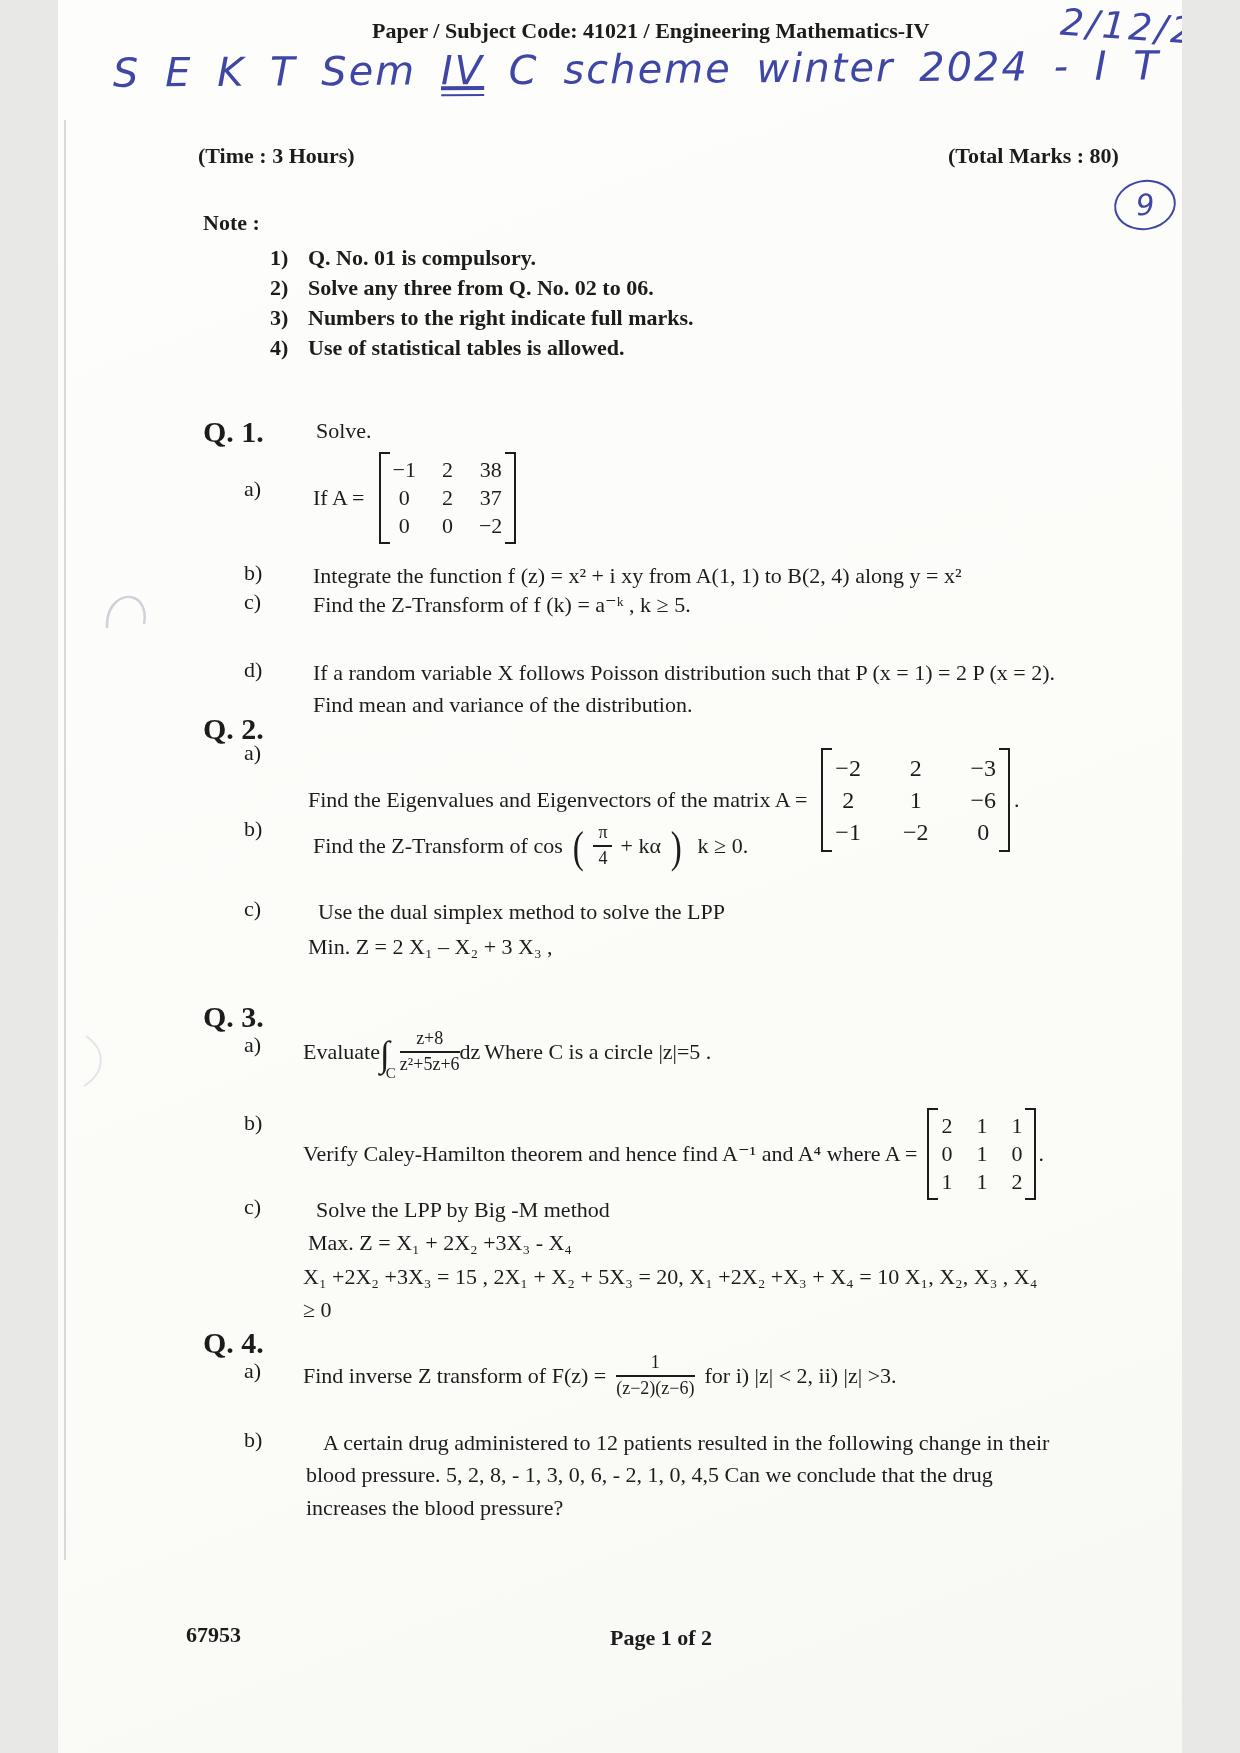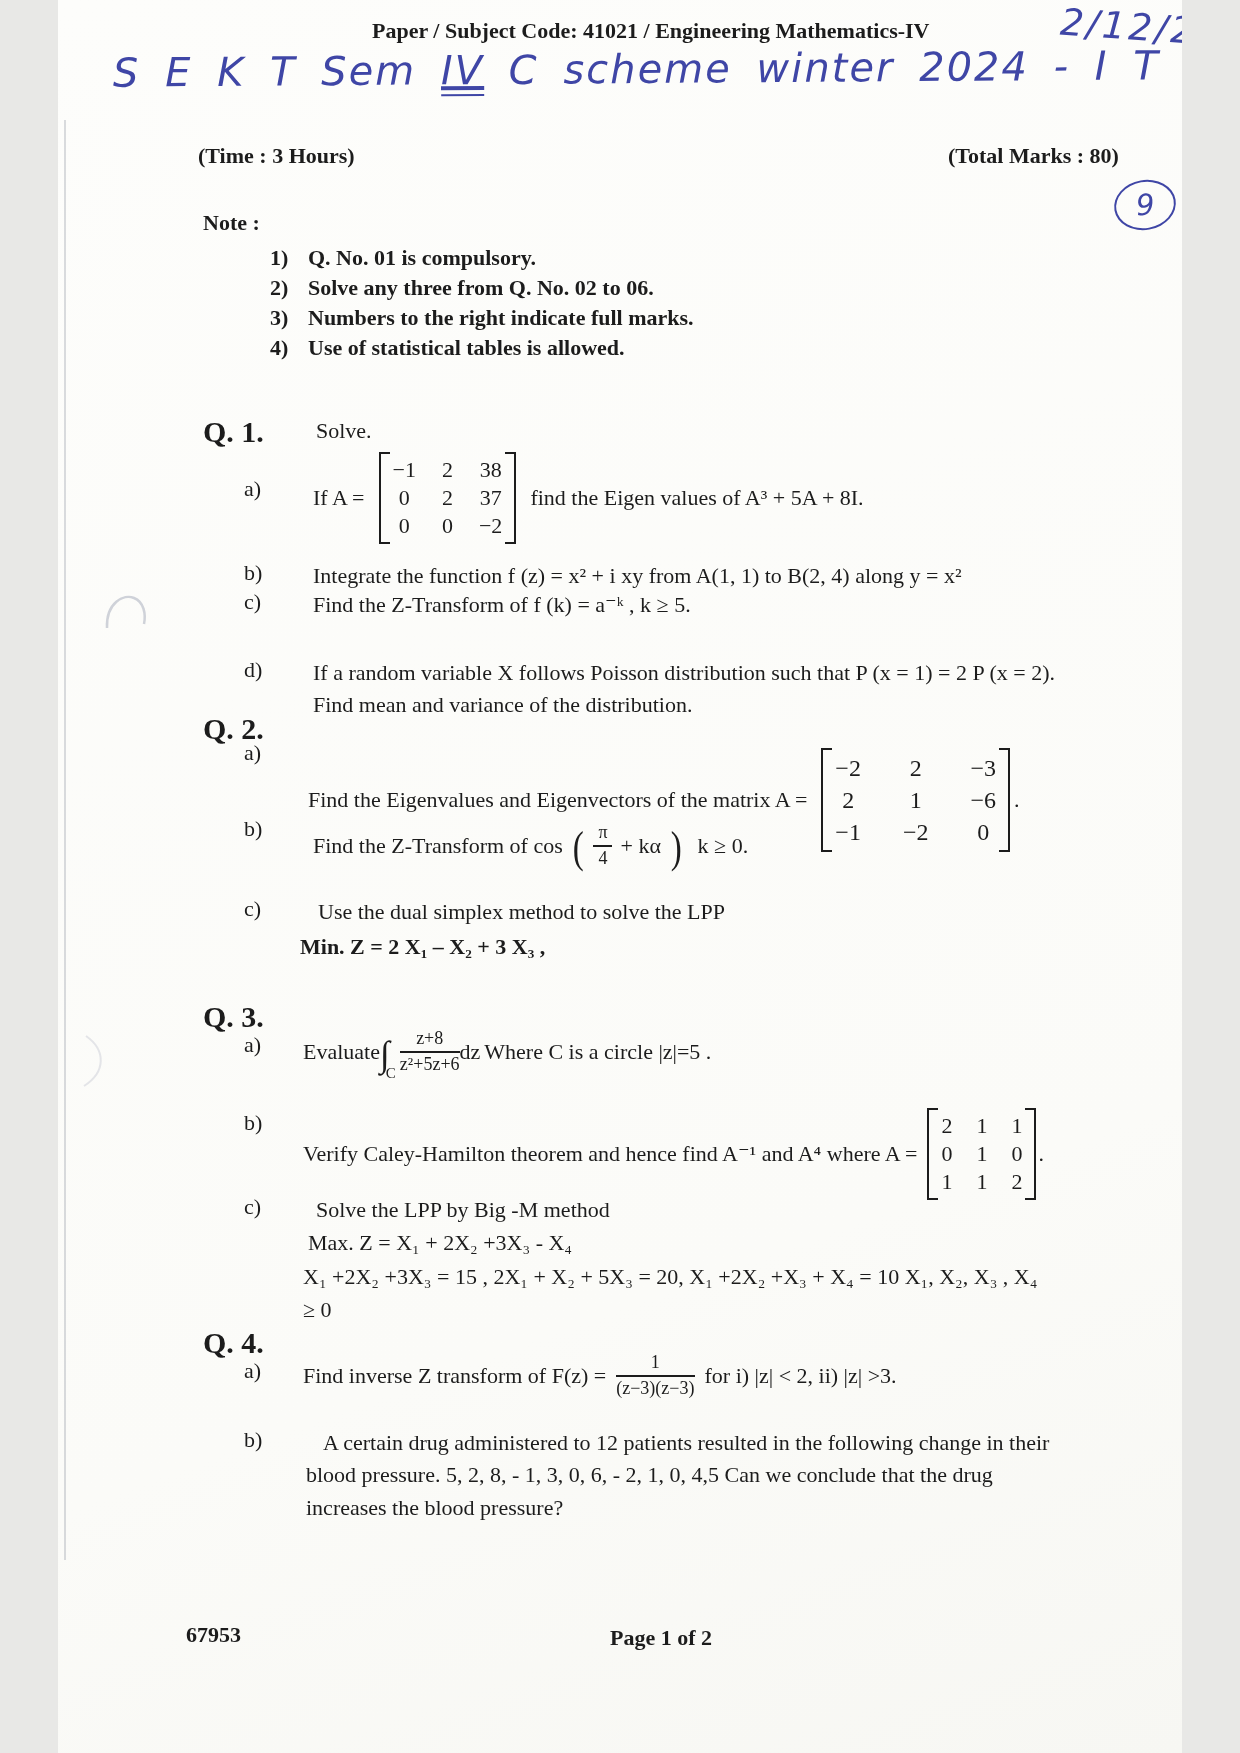--- a/index.html
+++ b/index.html
@@ -93,21 +93,20 @@
       <span class="mc">−1</span>
         <span class="mc">2</span>
         <span class="mc">38</span>
       <span class="mc">0</span>
         <span class="mc">2</span>
         <span class="mc">37</span>
       <span class="mc">0</span>
         <span class="mc">0</span>
         <span class="mc">−2</span>
     </span>
-    <span class="t">find the Eigen values of A³ + 5A + 8I.</span>
   </div>
   <div class="marks" style="left:1128px; top:484px;">05</div>
 
   <div class="abs plabel" style="left:186px; top:560px;">b)</div>
   <div class="abs t" style="left:255px; top:561px;">Integrate the function f (z) = x² + i xy from A(1, 1) to B(2, 4) along y = x²</div>
   <div class="marks" style="left:1128px; top:566px;">05</div>
 
   <div class="abs plabel" style="left:186px; top:589px;">c)</div>
   <div class="abs t" style="left:255px; top:590px;">Find the Z-Transform of  f (k) = a⁻ᵏ , k ≥ 5.</div>
   <div class="marks" style="left:1128px; top:638px;">05</div>
@@ -146,21 +145,21 @@
       <span class="fden">4</span>
     </span>
     <span class="t">+ kα</span>
     <span class="bp">)</span>
     <span class="t" style="margin-left:6px;">k ≥ 0.</span>
   </div>
   <div class="marks" style="left:1128px; top:882px;">06</div>
 
   <div class="abs plabel" style="left:186px; top:896px;">c)</div>
   <div class="abs t" style="left:260px; top:897px;">Use the dual simplex method to solve the LPP</div>
-  <div class="abs t" style="left:242px; top:932px;font-weight:bold;">Min. Z = 2 X₁ – X₂ + 3 X₃ ,</div>
+  <div class="abs t" style="left:250px; top:932px;">Min. Z = 2 X₁ – X₂ + 3 X₃ ,</div>
   <div class="marks" style="left:1128px; top:946px;">08</div>
 
   <div class="abs qnum" style="left:145px; top:1000px;">Q. 3.</div>
 
   <div class="abs plabel" style="left:186px; top:1032px;">a)</div>
   <div class="abs row" style="left:245px; top:1028px; gap:0;">
     <span class="t">Evaluate</span>
     <span>
       <span class="integral">∫</span><span class="intsub">C</span>
     </span>
@@ -198,21 +197,21 @@
   <div class="abs t" style="left:245px; top:1295px;">≥  0</div>
   <div class="marks" style="left:1128px; top:1232px;">08</div>
 
   <div class="abs qnum" style="left:145px; top:1326px;">Q. 4.</div>
 
   <div class="abs plabel" style="left:186px; top:1358px;">a)</div>
   <div class="abs row" style="left:245px; top:1352px; gap:10px;justify-content:space-between;">
     <span class="t">Find inverse Z transform of F(z) =</span>
     <span class="frac">
       <span class="fnum">1</span>
-      <span class="fden">(z−3)(z−3)</span>
+      <span class="fden">(z−2)(z−6)</span>
     </span>
     <span class="t">for i) |z| &lt; 2, ii)  |z| &gt;3.</span>
   </div>
   <div class="marks" style="left:1128px; top:1402px;">06</div>
 
   <div class="abs plabel" style="left:186px; top:1427px;">b)</div>
   <div class="abs t" style="left:265px; top:1428px;">A certain drug administered to 12 patients resulted in the following change in their</div>
   <div class="abs t" style="left:248px; top:1460px;">blood pressure. 5, 2, 8, - 1, 3, 0, 6, - 2, 1, 0, 4,5 Can we conclude that the drug</div>
   <div class="abs t" style="left:248px; top:1493px;">increases the blood pressure?</div>
   <div class="marks" style="left:1128px; top:1465px;">06</div>

